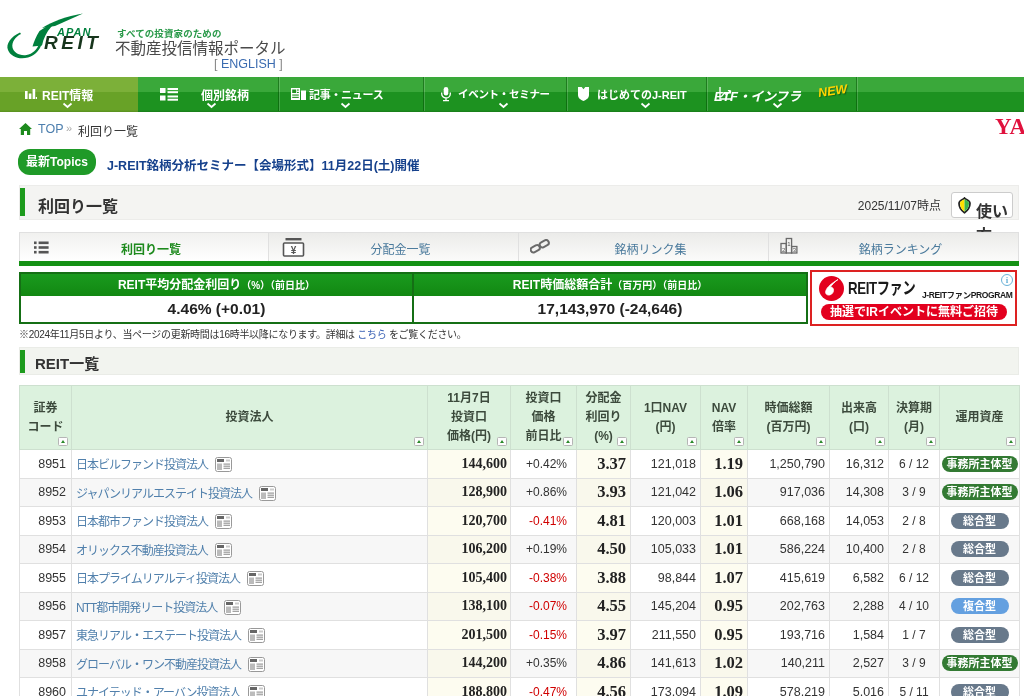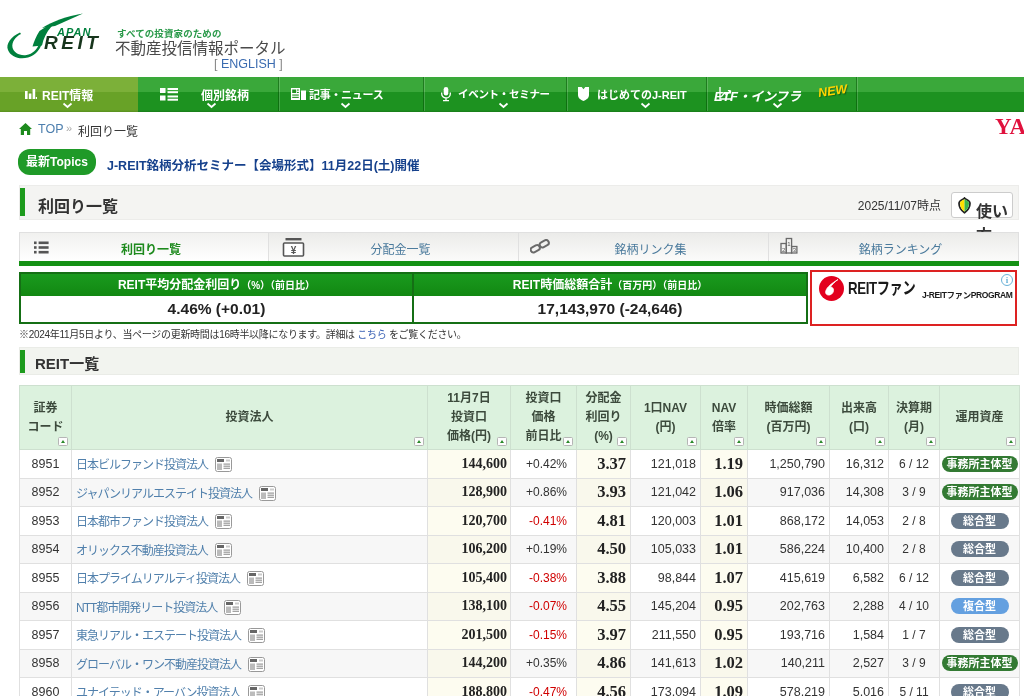--- a/index.html
+++ b/index.html
@@ -87,21 +87,21 @@
 table.reit th { background:#dcf2de; border:1px solid #cde0cf; font-size:12px; color:#3c4a3c; font-weight:bold; position:relative; height:64px; vertical-align:middle; line-height:19px; padding:0;}
 table.reit td { border:1px solid #e0e0e0; font-size:12.5px; color:#333; height:28.5px; padding:0 5px; background:#fff; white-space:nowrap; overflow:hidden;}
 table.reit tr.alt td { background:#f7f7f7; }
 table.reit td.price { background:#fdfcf0; font-size:14px; font-weight:bold; text-align:right; color:#222; font-family:"Liberation Serif",serif; padding-right:3px;}
 table.reit tr.alt td.price { background:#f9f8ec; }
 table.reit td.num { text-align:right; padding-right:4px; }
 table.reit td.bold { font-weight:bold; font-size:16.5px; color:#222; font-family:"Liberation Serif",serif; background:#fdfcf0;}
 table.reit tr.alt td.bold { background:#f9f8ec; }
 table.reit td.chg { text-align:right; font-size:12px; padding-right:9px; }
 table.reit td.chg.neg { color:#d00000; }
-table.reit td.code { text-align:center; }
+table.reit td.code { text-align:right; }
 table.reit td.mid { text-align:center; font-size:12px; }
 table.reit td.name { padding-left:4px; }
 table.reit td.name a { color:#5180ac; font-size:12px; letter-spacing:-1px; }
 .sort { position:absolute; right:3px; bottom:3px; width:10px; height:9px; background:#fdfdfd; border:1px solid #b5b5b5; border-radius:1.5px; }
 .sort:after { content:""; position:absolute; left:1.5px; top:2px; border-left:2.5px solid transparent; border-right:2.5px solid transparent; border-bottom:3.5px solid #2a8a2a; }
 .badge { display:inline-block; height:16px; border-radius:8px; color:#fff; font-size:11px; font-weight:bold; text-align:center; line-height:16px; }
 .b-green { background:#337a33; width:76px; }
 .b-gray { background:#68798b; width:58px; }
 .b-blue { background:#64a0e0; width:58px; }
 table.reit td.asset { text-align:center; padding:0; }
@@ -291,20 +291,21 @@
       <div class="v c2">17,143,970 (-24,646)</div>
     </div>
     <div class="banner">
       <div class="circ">
           <svg width="17" height="19" viewBox="0 0 17 19">
             <path d="M15,0.5 C8.5,4.5 4,8 2.8,12 C2,14.8 4,16.6 6.9,15.9 C9.7,15.2 11,12.2 10.3,10 C9.8,8.4 8.3,7.9 7.1,8.6 C8.9,5.7 11.5,3 15,0.5 Z" fill="#fff" stroke="#fff" stroke-width="0.8"></path>
           </svg>
         </div>
       <div class="t1">REITファン</div>
       <div class="t2">J-REITファンPROGRAM</div>
+      <div class="pill">抽選でIRイベントに無料ご招待</div>
       <div class="info">i</div>
     </div>
   </div>
 
   <div class="note">※2024年11月5日より、当ページの更新時間は16時半以降になります。詳細は <a href="#">こちら</a> をご覧ください。</div>
 
   <div class="secbar2">
     <div class="gbar"></div>
     <div class="ttl">REIT一覧</div>
   </div>
@@ -388,21 +389,21 @@
               <rect x="2" y="6.5" width="5" height="6.5" fill="#bbb"></rect>
               <rect x="8.5" y="6.5" width="6.5" height="1.2" fill="#999"></rect>
               <rect x="8.5" y="8.6" width="6.5" height="1.2" fill="#999"></rect>
               <rect x="8.5" y="10.7" width="6.5" height="1.2" fill="#999"></rect>
             </svg></td>
       <td class="price">120,700</td>
           <td class="chg neg">-0.41%</td>
           <td class="num bold">4.81</td>
           <td class="num">120,003</td>
           <td class="num bold">1.01</td>
-          <td class="num">868,172</td>
+          <td class="num">668,168</td>
           <td class="num">14,053</td>
           <td class="mid">2 / 8</td>
           <td class="asset"><span class="badge b-gray">総合型</span></td>
     </tr>
     <tr class="alt">
       <td class="code">8954</td>
       <td class="name"><a href="#">オリックス不動産投資法人</a><svg class="npicon" width="17" height="15" viewBox="0 0 17 15">
               <rect x="0.5" y="0.5" width="16" height="14" rx="2" fill="#fff" stroke="#999"></rect>
               <rect x="2" y="2" width="7" height="3" fill="#666"></rect>
               <rect x="11" y="2.5" width="4" height="2" fill="#ccc"></rect>

